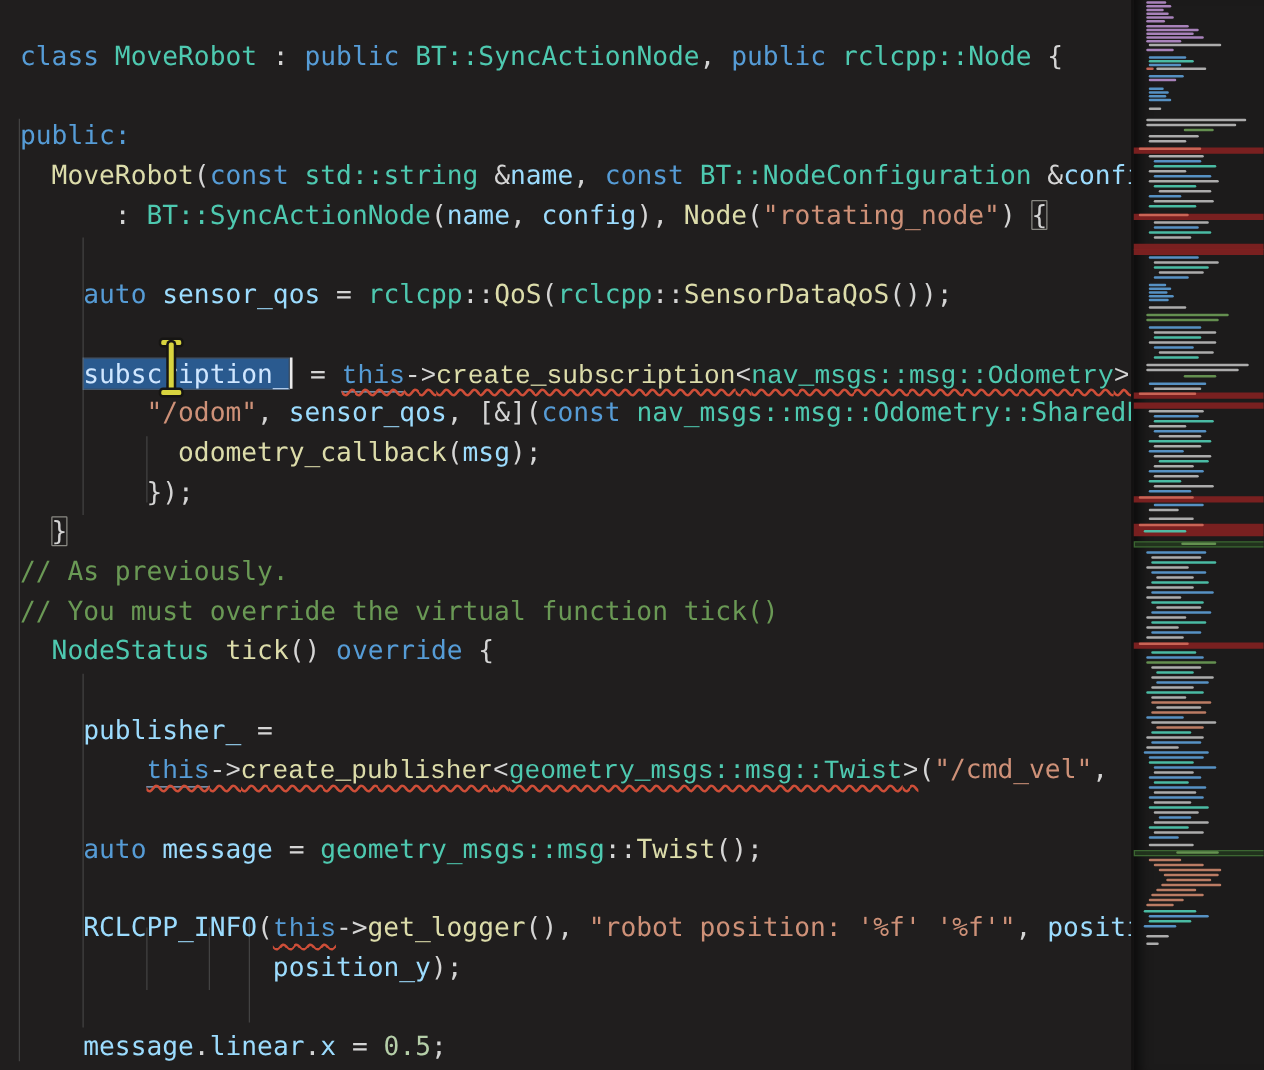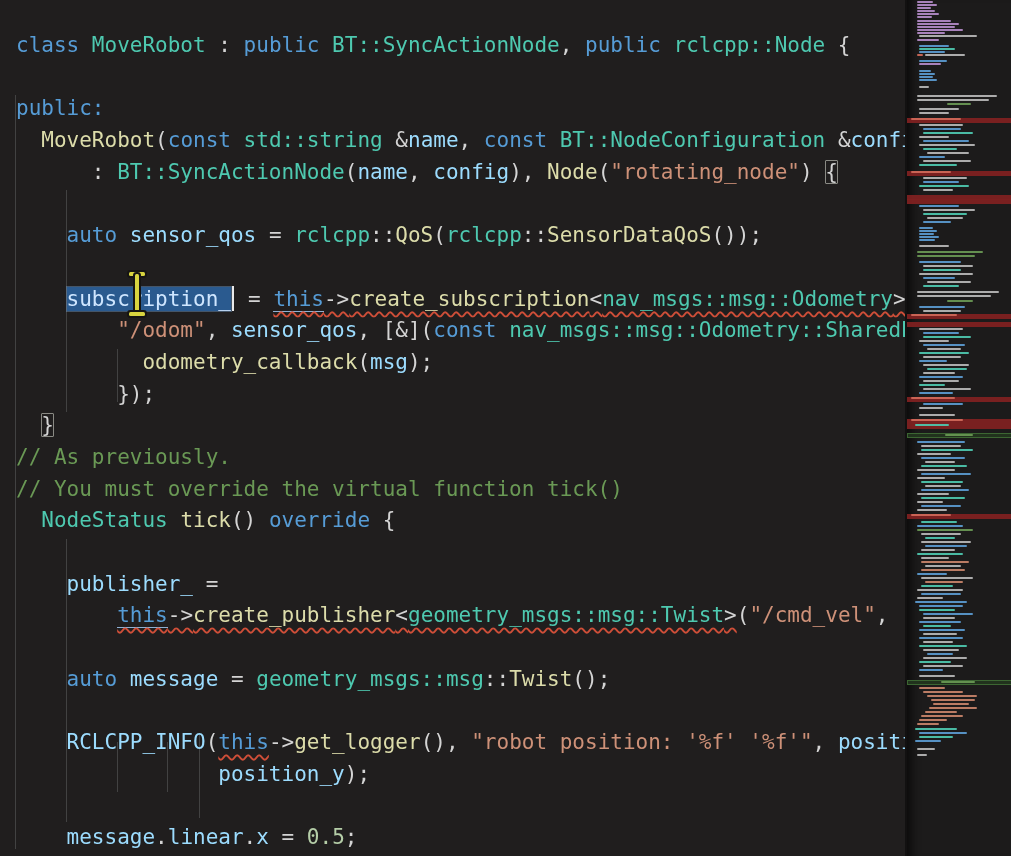--- a/index.html
+++ b/index.html
@@ -32,20 +32,21 @@
     background:var(--c-sel,#2a5a8f);
     outline:1px solid rgba(130,175,225,.38);
     color:#cfe6ff;
   }
   .sq{
     text-decoration-line:underline;
     text-decoration-style:wavy;
     text-decoration-color:var(--c-squiggle,#cf4e38);
     text-decoration-thickness:1.8px;
     text-underline-offset:4.5px;
+    font-family:Liberation Mono, monospace;
   }
   .lnk{border-bottom:1.5px solid #8fb0d2;}
   .box{
     outline:1px solid #8a8a84;outline-offset:-1px;
     border-radius:1px;
   }
   .caret{
     display:inline-block;width:2.5px;height:25px;
     background:#eaeaea;vertical-align:middle;margin:-3px 1px 0 1px;
   }

